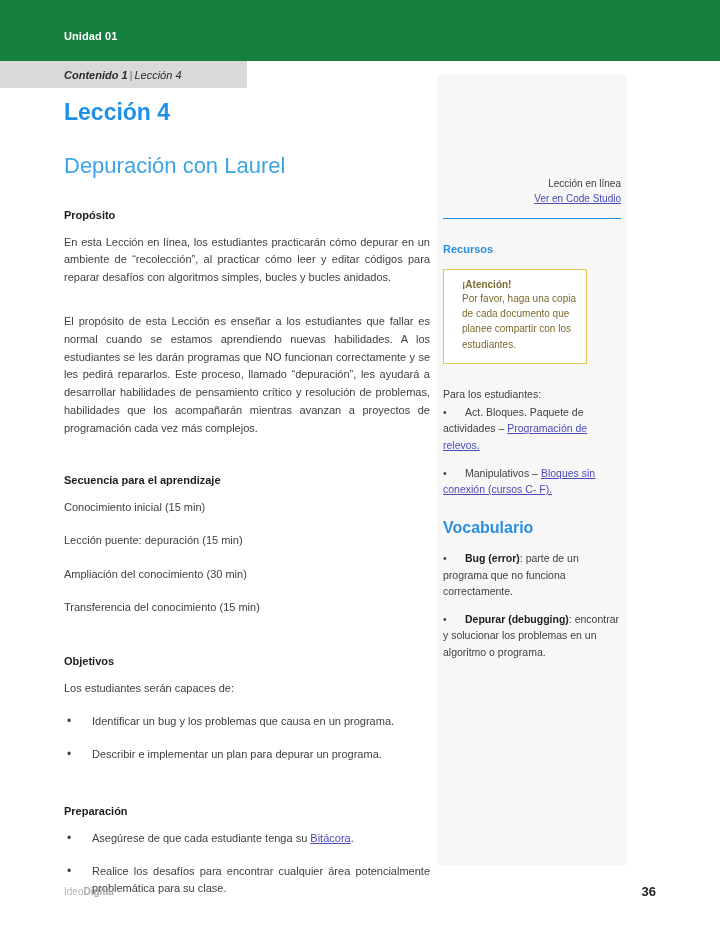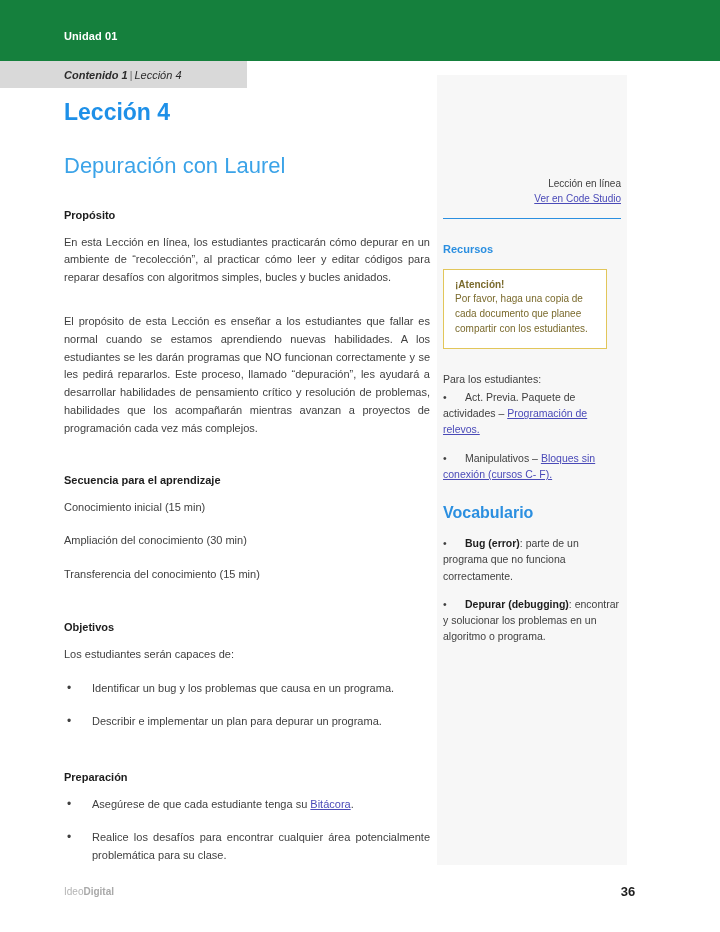--- a/index.html
+++ b/index.html
@@ -158,23 +158,23 @@
   .side-head {
     font-size: 11px;
     font-weight: bold;
     color: #2b8fe0;
     margin-top: 24px;
     margin-bottom: 14px;
   }
   .note-box {
     border: 1.3px solid #e2c65a;
     background: #ffffff;
-    padding: 9px 10px 11px 11px;
+    padding: 9px 10px 11px 18px;
     box-sizing: border-box;
-    width: 164px;
+    width: 144px;
   }
   .note-title {
     font-size: 10px;
     font-weight: bold;
     color: #7a6a2c;
     margin-bottom: 1px;
   }
   .note-body {
     font-size: 10px;
     line-height: 1.52;
@@ -232,21 +232,21 @@
   }
   .footer-brand .b-strong {
     font-weight: bold;
     color: #a9a9a9;
   }
   .footer-page {
     position: absolute;
     left: 600px;
     top: 884px;
     width: 56px;
-    text-align: center;
+    text-align: right;
     font-size: 13px;
     font-weight: bold;
     color: #1d1d1d;
   }
 </style>
 </head>
 <body>
 
 <div class="header-band">
   <div class="unit-label">Unidad 01</div>
@@ -265,20 +265,21 @@
 
   <div class="sec-head">Propósito</div>
   <p class="body-par">En esta Lección en línea, los estudiantes practicarán cómo depurar en un ambiente de “recolección”, al practicar cómo leer y editar códigos para reparar desafíos con algoritmos simples, bucles y bucles anidados.</p>
   <div class="gap-sm"></div>
   <p class="body-par">El propósito de esta Lección es enseñar a los estudiantes que fallar es normal cuando se estamos aprendiendo nuevas habilidades. A los estudiantes se les darán programas que NO funcionan correctamente y se les pedirá repararlos. Este proceso, llamado “depuración”, les ayudará a desarrollar habilidades de pensamiento crítico y resolución de problemas, habilidades que los acompañarán mientras avanzan a proyectos de programación cada vez más complejos.</p>
 
   <div class="gap-md"></div>
 
   <div class="sec-head">Secuencia para el aprendizaje</div>
   <p class="plain-line">Conocimiento inicial (15 min)</p>
+  <p class="plain-line">Lección puente: depuración (15 min)</p>
   <p class="plain-line">Ampliación del conocimiento (30 min)</p>
   <p class="plain-line">Transferencia del conocimiento (15 min)</p>
 
   <div class="gap-md"></div>
 
   <div class="sec-head">Objetivos</div>
   <p class="plain-line">Los estudiantes serán capaces de:</p>
   <ul class="bullets">
     <li>Identificar un bug y los problemas que causa en un programa.</li>
     <li>Describir e implementar un plan para depurar un programa.</li>
@@ -309,21 +310,21 @@
 
   <div class="note-box">
     <div class="note-title">¡Atención!</div>
     <div class="note-body">Por favor, haga una copia de cada documento que planee compartir con los estudiantes.</div>
   </div>
 
   <div class="side-par">Para los estudiantes:</div>
 
   <ul class="side-bullets" style="margin-top:2px;">
     <li>
-      <span class="b-dot">•</span><span>Act. Previa. Paquete de actividades – </span><a href="#">Programación de relevos.</a>
+      <span class="b-dot">•</span><span>Act. Bloques. Paquete de actividades – </span><a href="#">Programación de relevos.</a>
     </li>
     <li>
       <span class="b-dot">•</span><span>Manipulativos – </span><a href="#">Bloques sin conexión (cursos C- F).</a>
     </li>
   </ul>
 
   <div class="vocab-head">Vocabulario</div>
 
   <ul class="side-bullets">
     <li>

